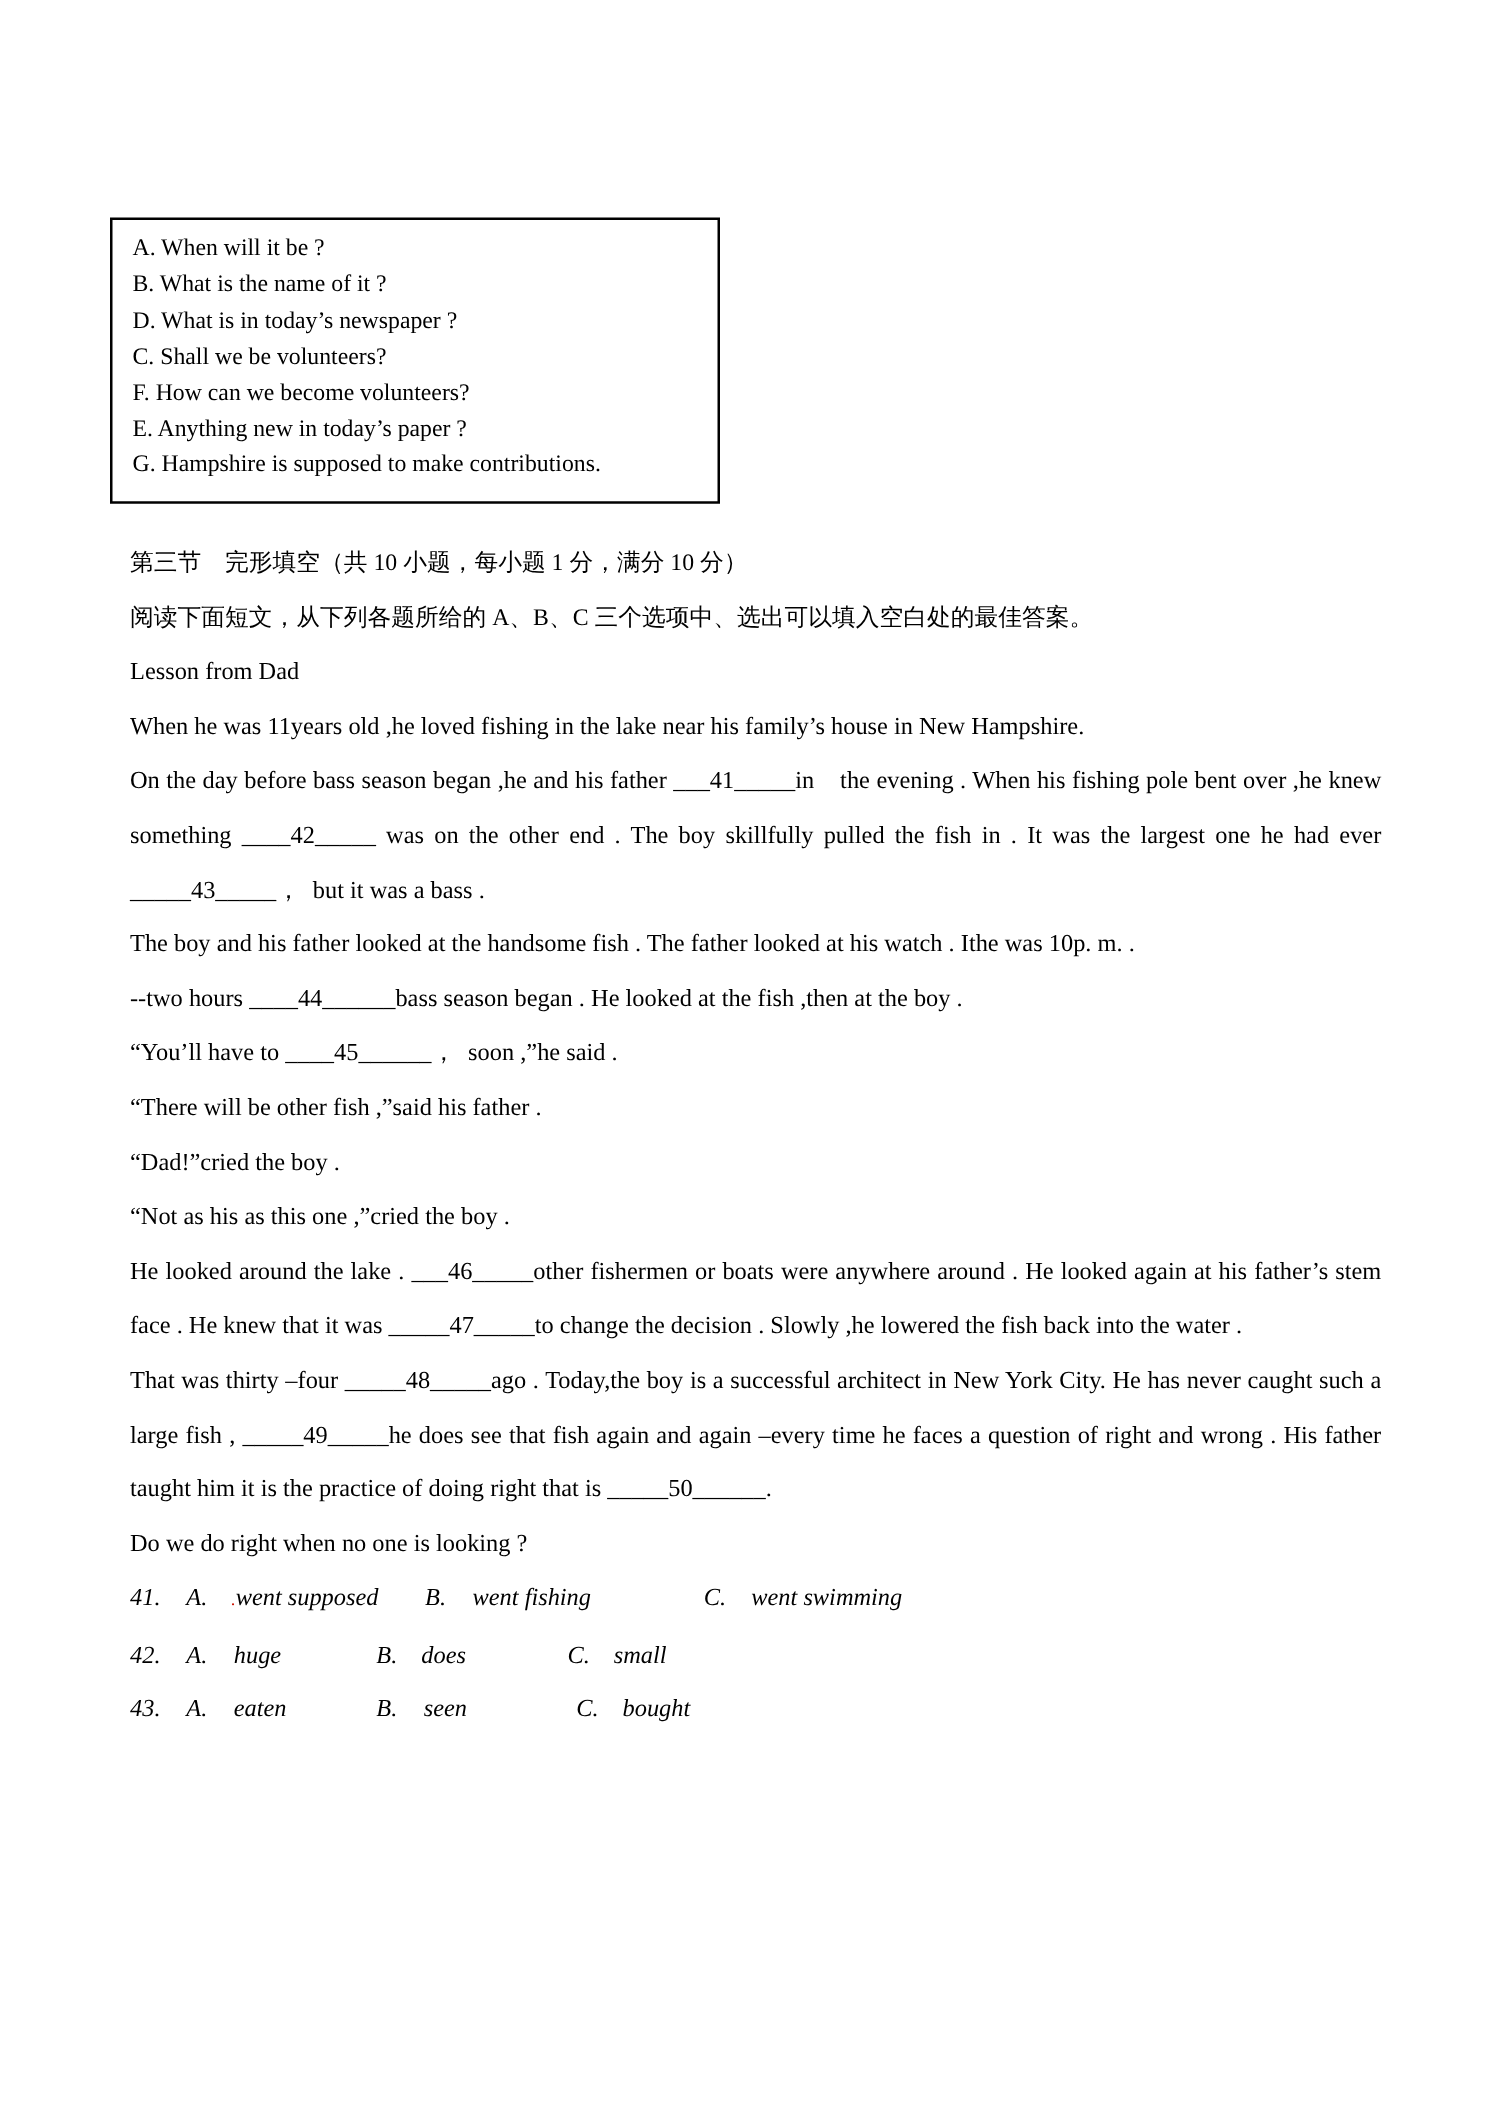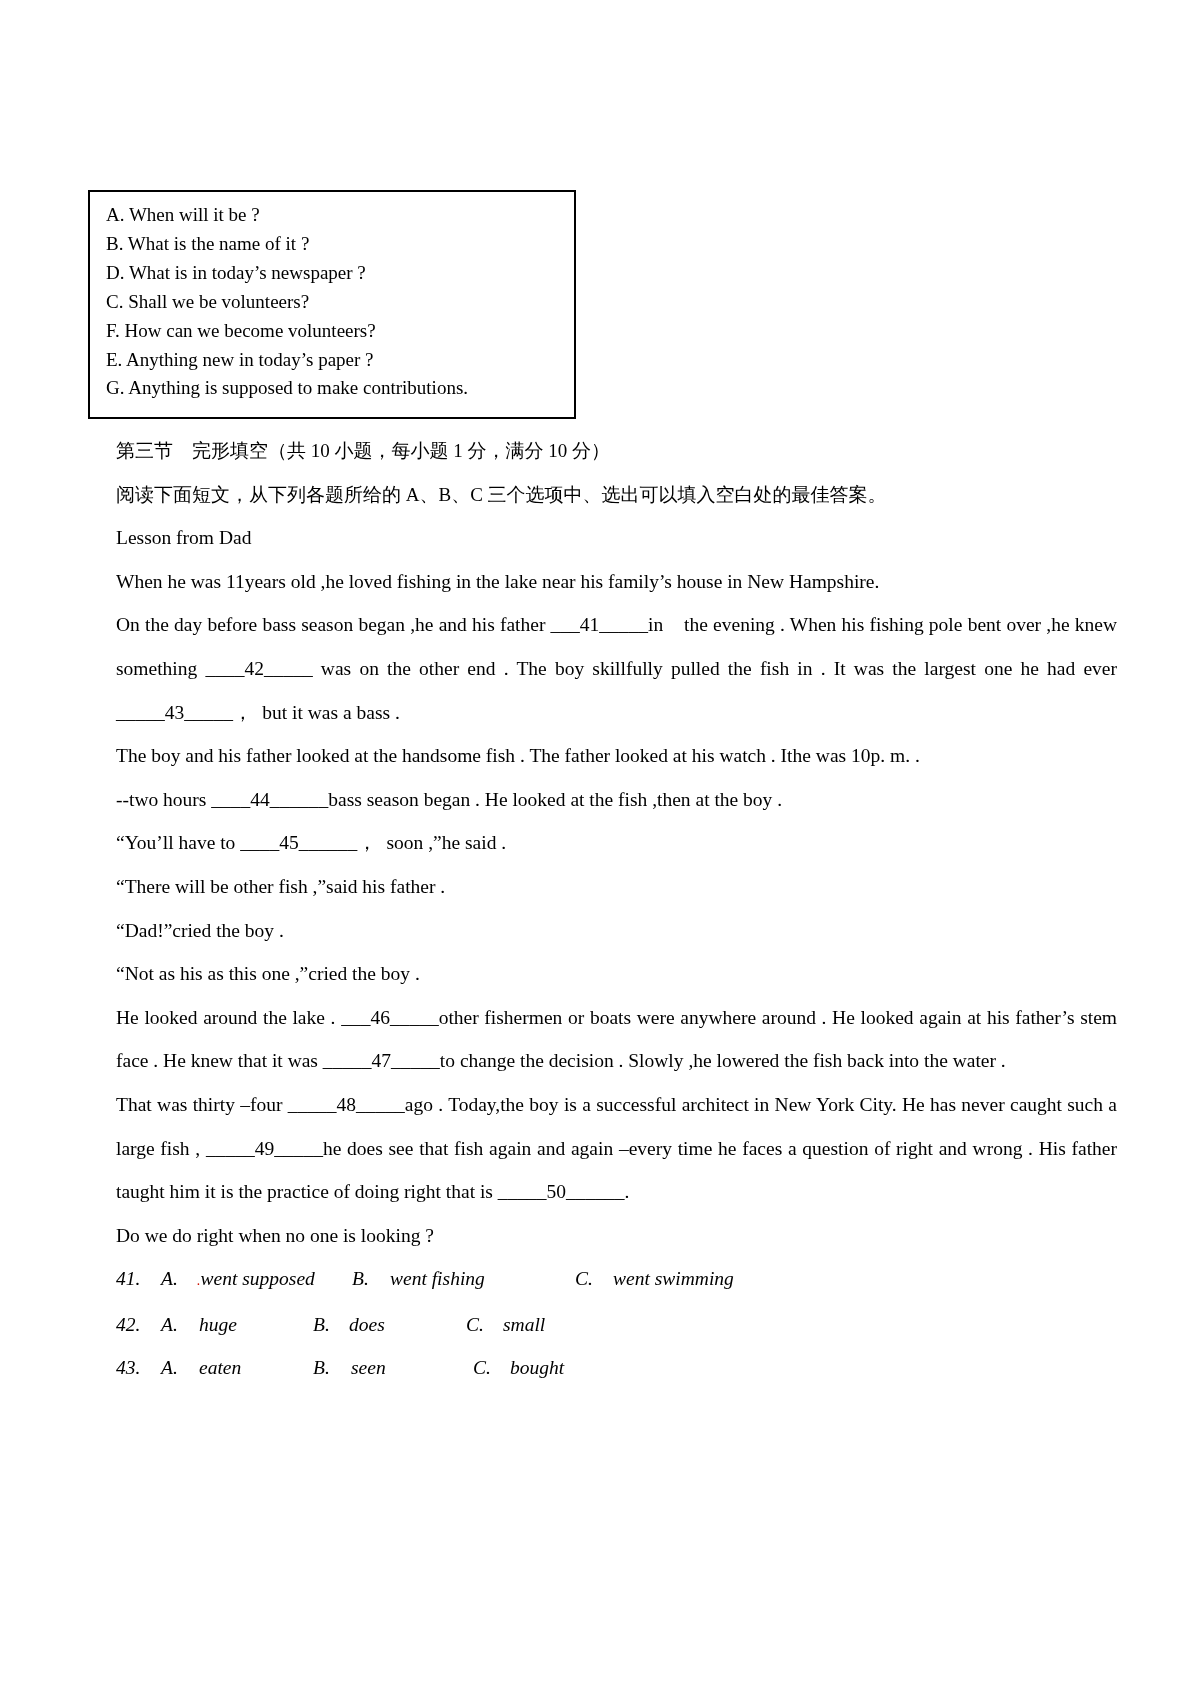--- a/index.html
+++ b/index.html
@@ -12,37 +12,37 @@
     font-family: "Liberation Serif", "DejaVu Serif", serif;
     position: relative;
     overflow: hidden;
   }
   .page { position: absolute; inset: 0; }
 
   
   .options-box {
     position: absolute;
     left: 88px;
-    top: 190px;
+    top: 174px;
     width: 488px;
     border: 2px solid #000;
     padding: 9px 14px 14px 16px;
     background: #fff;
   }
   .options-box p {
     margin: 0;
     font-size: 19px;
     line-height: 28.9px;
     white-space: nowrap;
   }
 
   
   .content {
     position: absolute;
-    left: 116px;
+    left: 104px;
     top: 429px;
     width: 1001px;
     font-size: 19.5px;
     line-height: 43.6px;
   }
   .content p { margin: 0; }
   .just { text-align: justify; }
   .cn { font-size: 19px; }
 
   
@@ -62,21 +62,21 @@
 
 <div class="page">
 
   <div class="options-box">
     <p>A. When will it be ?</p>
     <p>B. What is the name of it ?</p>
     <p>D. What is in today’s newspaper ?</p>
     <p>C. Shall we be volunteers?</p>
     <p>F. How can we become volunteers?</p>
     <p>E. Anything new in today’s paper ?</p>
-    <p>G. Anything is supposed to make contributions.</p>
+    <p>G. Hampshire is supposed to make contributions.</p>
   </div>
 
   <div class="content">
     <p class="cn">第三节　完形填空（共 10 小题，每小题 1 分，满分 10 分）</p>
     <p class="cn">阅读下面短文，从下列各题所给的 A、B、C 三个选项中、选出可以填入空白处的最佳答案。</p>
     <p>Lesson from Dad</p>
 
     <p class="just">When he was 11years old ,he loved fishing in the lake near his family’s house in New Hampshire.</p>
     <p class="just">On the day before bass season began ,he and his father ___41_____in&nbsp;&nbsp;&nbsp; the evening . When his fishing pole bent over ,he knew something ____42_____ was on the other end . The boy skillfully pulled the fish in . It was the largest one he had ever _____43_____，&nbsp; but it was a bass .</p>
     <p class="just">The boy and his father looked at the handsome fish . The father looked at his watch . Ithe was 10p. m. .</p>

